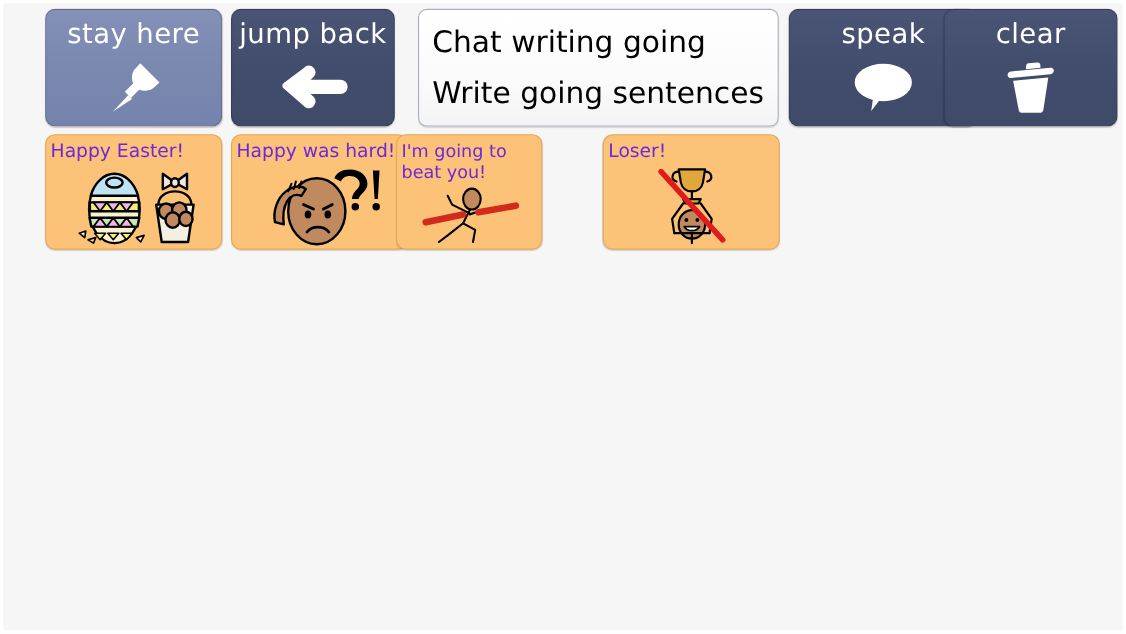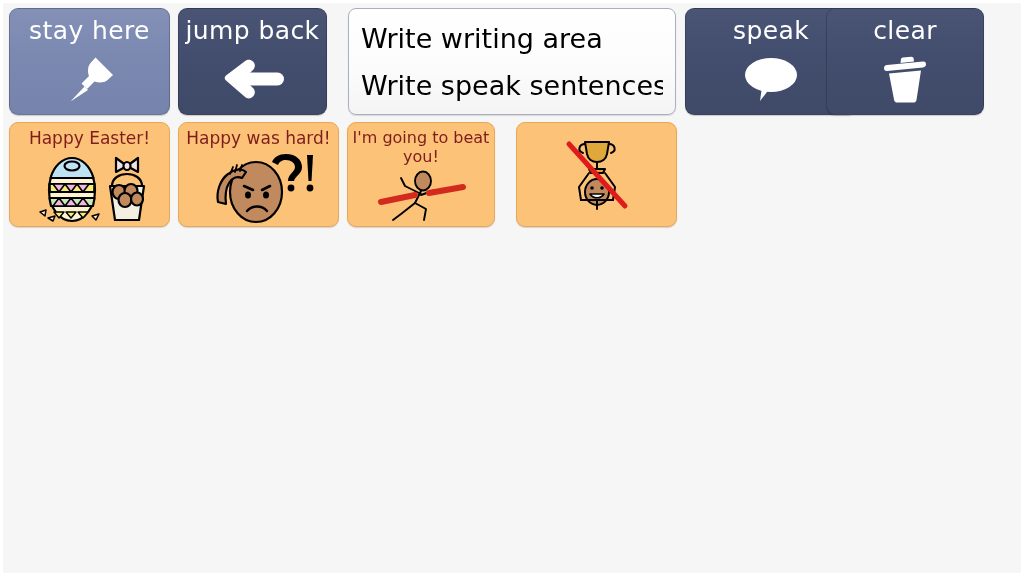--- a/index.html
+++ b/index.html
@@ -28,20 +28,21 @@
     height: 570px;
     background: #f6f6f7;
     border-radius: 2px;
   }
 
   .cell {
     position: absolute;
     box-sizing: border-box;
     border-radius: 9px;
     overflow: hidden;
+    margin-left: 32px;
   }
 
   
   .cmd {
     display: flex;
     flex-direction: column;
     align-items: center;
     justify-content: flex-start;
     color: #ffffff;
     border: 1px solid rgba(0,0,0,0.18);
@@ -99,22 +100,21 @@
     border: 1px solid #e8a855;
     box-shadow: 0 1px 1px rgba(0,0,0,0.15);
     display: flex;
     flex-direction: column;
     align-items: center;
   }
   .card-label {
     font-family: "DejaVu Sans", sans-serif;
     font-size: 17px;
     line-height: 20px;
-    color: #7f1d1d;
-    text-align: center;
+    color: #6d28d9;
     padding: 5px 4px 0 4px;
     width: 100%;
     box-sizing: border-box;
   }
   .card-label.two-line { font-size: 16px; line-height: 19px; }
   .card-symbol {
     flex: 1;
     display: flex;
     align-items: center;
     justify-content: center;
@@ -146,22 +146,22 @@
       <svg width="70" height="44" viewBox="0 0 70 44" aria-hidden="true">
         <g fill="#ffffff">
           <rect x="22" y="15.5" width="44" height="13" rx="6.5"></rect>
           <path d="M26.5 4.5 C29 2 32.5 2 35 4.5 C37.5 7 37.5 10.5 35 13 L25.5 22 L35 31 C37.5 33.5 37.5 37 35 39.5 C32.5 42 29 42 26.5 39.5 L8 23.5 C6.2 22 6.2 20 8 18.5 Z"></path>
         </g>
       </svg>
     </div>
   </div>
 
   <div class="cell" id="chat-area" style="left:348px; top:8px; width:328px; height:107px;">
-    <div class="chat-line">Write writing area</div>
-    <div class="chat-line">Write speak sentences</div>
+    <div class="chat-line">Chat writing going</div>
+    <div class="chat-line">Write going sentences</div>
   </div>
 
   <div class="cell cmd cmd-dark" style="left:685px; top:8px; width:172px; height:107px;">
     <div class="cmd-label">speak</div>
     <div class="cmd-icon">
       <svg width="62" height="48" viewBox="0 0 62 48" aria-hidden="true">
         <g fill="#ffffff">
           <ellipse cx="31" cy="20" rx="26" ry="17"></ellipse>
           <path d="M22 32 L30 33 L20 46 Z"></path>
         </g>
@@ -261,21 +261,21 @@
             <path d="M82 4 C92 4 98 10 98 17 C98 24 91 26 90 31 L84 31 C84 24 91 22 91 17 C91 13 87 10 82 10 C78 10 75 12 74 15 L68 12 C70 7 75 4 82 4 Z"></path>
             <circle cx="87" cy="38" r="3.4"></circle>
             <path d="M103 5 L109 5 L107.5 31 L104.5 31 Z"></path>
             <circle cx="106" cy="38" r="3.4"></circle>
           </g>
         </g>
       </svg>
     </div>
   </div>
 
-  <div class="cell card" style="left:347px; top:122px; width:148px; height:105px;">
+  <div class="cell card" style="left:328px; top:122px; width:133px; height:105px;">
     <div class="card-label two-line">I'm going to beat you!</div>
     <div class="card-symbol">
       <svg width="100" height="52" viewBox="0 0 100 52" aria-hidden="true">
         <g stroke="#000000" stroke-width="1.9" fill="none" stroke-linecap="round" stroke-linejoin="round">
 
           <ellipse cx="52" cy="11" rx="8" ry="9.5" fill="#c08a5e"></ellipse>
 
           <path d="M50 21 L44 33"></path>
 
           <path d="M50 24 L34 16 L30 8"></path>
@@ -285,20 +285,21 @@
           <path d="M44 33 L55 39 L53 50"></path>
 
           <path d="M10 32 L44 25" stroke="#d32a1e" stroke-width="6"></path>
           <path d="M58 23 L92 17" stroke="#d32a1e" stroke-width="6"></path>
         </g>
       </svg>
     </div>
   </div>
 
   <div class="cell card" style="left:516px; top:122px; width:161px; height:105px;">
+    <div class="card-label">Loser!</div>
     <div class="card-symbol">
       <svg width="76" height="74" viewBox="0 0 76 74" aria-hidden="true">
         <g stroke="#000000" stroke-width="2" fill="none" stroke-linejoin="round" stroke-linecap="round">
 
           <path d="M26 4 L50 4 L48 16 C47 21 43 24 38 24 C33 24 29 21 28 16 Z" fill="#e0a83a"></path>
           <path d="M26 6 C20 6 18 13 24 15"></path>
           <path d="M50 6 C56 6 58 13 52 15"></path>
           <path d="M38 24 L38 31"></path>
           <path d="M30 31 L46 31 L44 35 L32 35 Z" fill="#e0a83a"></path>
 

